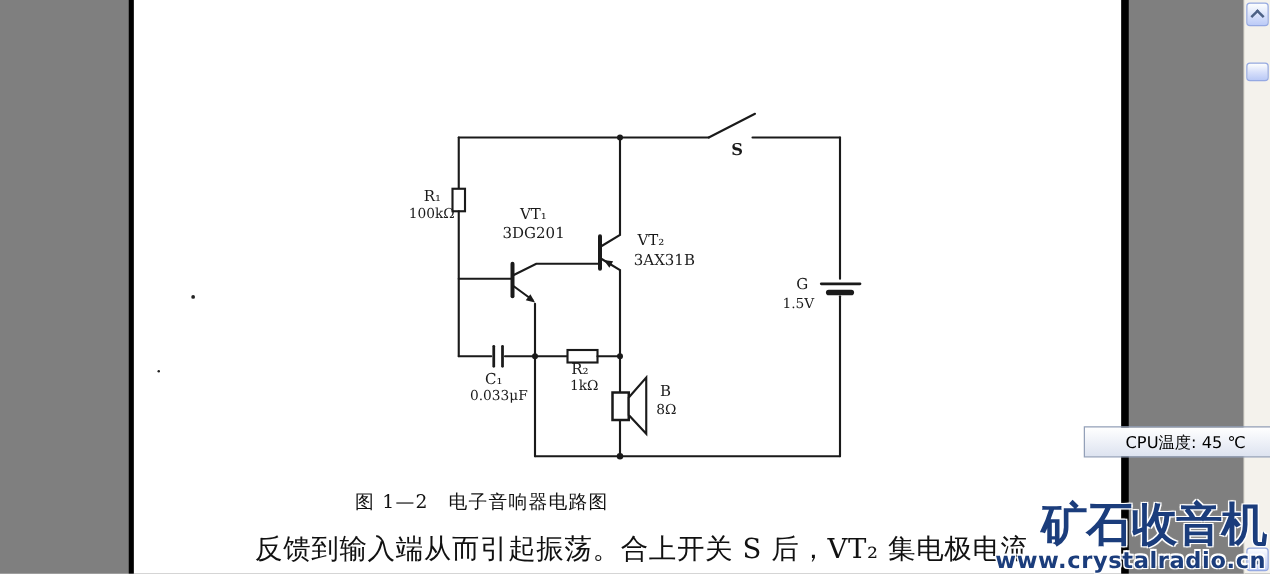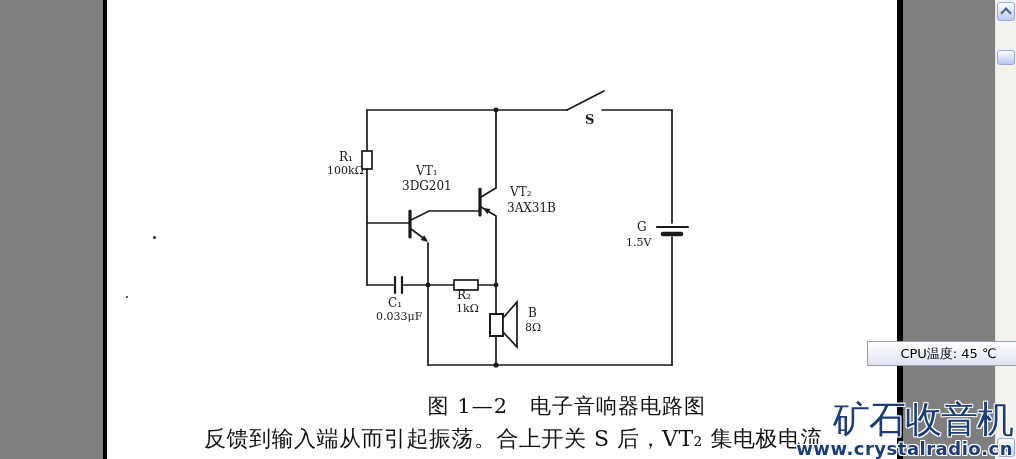--- a/index.html
+++ b/index.html
@@ -4,22 +4,22 @@
 <style>
   html,body{margin:0;padding:0;}
   body{width:1016px;height:459px;overflow:hidden;font-family:"DejaVu Serif",serif;}
   .screen{position:relative;width:1016px;height:459px;background:#7f7f7f;overflow:hidden;}
   .page{position:absolute;left:107px;top:0;width:790px;height:459px;background:#ffffff;}
   .edge{position:absolute;top:0;height:459px;background:#000;}
   .edge-left{left:103px;width:4px;}
   .edge-right{left:897px;width:6px;}
   svg.circuit{position:absolute;left:0;top:0;z-index:2;pointer-events:none;}
   svg.circuit text{fill:#1a1a1a;font-family:"DejaVu Serif",serif;}
-  .caption{position:absolute;left:296px;top:392px;width:410px;text-align:right;
-           font-size:21px;color:#111;letter-spacing:1px;z-index:2;}
+  .caption{position:absolute;left:284px;top:392px;width:410px;text-align:left;
+           font-size:15px;color:#111;letter-spacing:1px;z-index:2;}
   .bodytext{position:absolute;left:204px;top:424px;width:650px;font-size:22px;
             font-weight:normal;color:#111;z-index:2;letter-spacing:0.5px;white-space:nowrap;}
   .speck{position:absolute;background:#222;border-radius:50%;z-index:2;}
   .speck1{left:153px;top:236px;width:3px;height:3px;}
   .speck2{left:126px;top:296px;width:2px;height:2px;}
   
   .scrollbar{position:absolute;right:0;top:0;width:20px;height:459px;background:#f4f2ec;
              border-left:1px solid #e6e4dc;z-index:3;}
   .sb-btn{position:absolute;left:1px;width:18px;height:19px;border:1px solid #95a9e2;border-radius:3px;
           background:linear-gradient(180deg,#fdfefe 0%,#d8e1fb 55%,#bccbf7 100%);
@@ -33,21 +33,21 @@
   .chev-up{transform:rotate(45deg);margin-top:6px;}
   .chev-down{transform:rotate(225deg);margin-top:3px;}
   
   .cpu-badge{position:absolute;left:867px;top:341px;width:163px;height:25px;z-index:4;
              border:1px solid #93a0b8;background:linear-gradient(180deg,#ffffff,#dde3f0);
              box-sizing:border-box;display:flex;align-items:center;justify-content:center;
              font-family:"DejaVu Sans",sans-serif;font-size:13px;color:#000;}
   
   .watermark{position:absolute;right:3px;bottom:0;z-index:5;display:flex;flex-direction:column;
              align-items:flex-end;font-family:"DejaVu Sans",sans-serif;color:#1b3d7c;}
-  .wm-title{font-size:37px;font-weight:normal;line-height:1.05;letter-spacing:-1px;
+  .wm-title{font-size:37px;font-weight:bold;line-height:1.05;letter-spacing:-1px;
             text-shadow:0 0 2px #fff,1px 1px 0 #fff,-1px -1px 0 #fff,1px -1px 0 #fff,-1px 1px 0 #fff;}
   .wm-url{font-size:18px;font-weight:bold;line-height:1.05;letter-spacing:0.5px;
           text-shadow:0 0 2px #fff,1px 1px 0 #fff,-1px -1px 0 #fff,1px -1px 0 #fff,-1px 1px 0 #fff;}
 </style>
 </head>
 <body>
 
 <div class="screen">
 
   <div class="page"></div>

